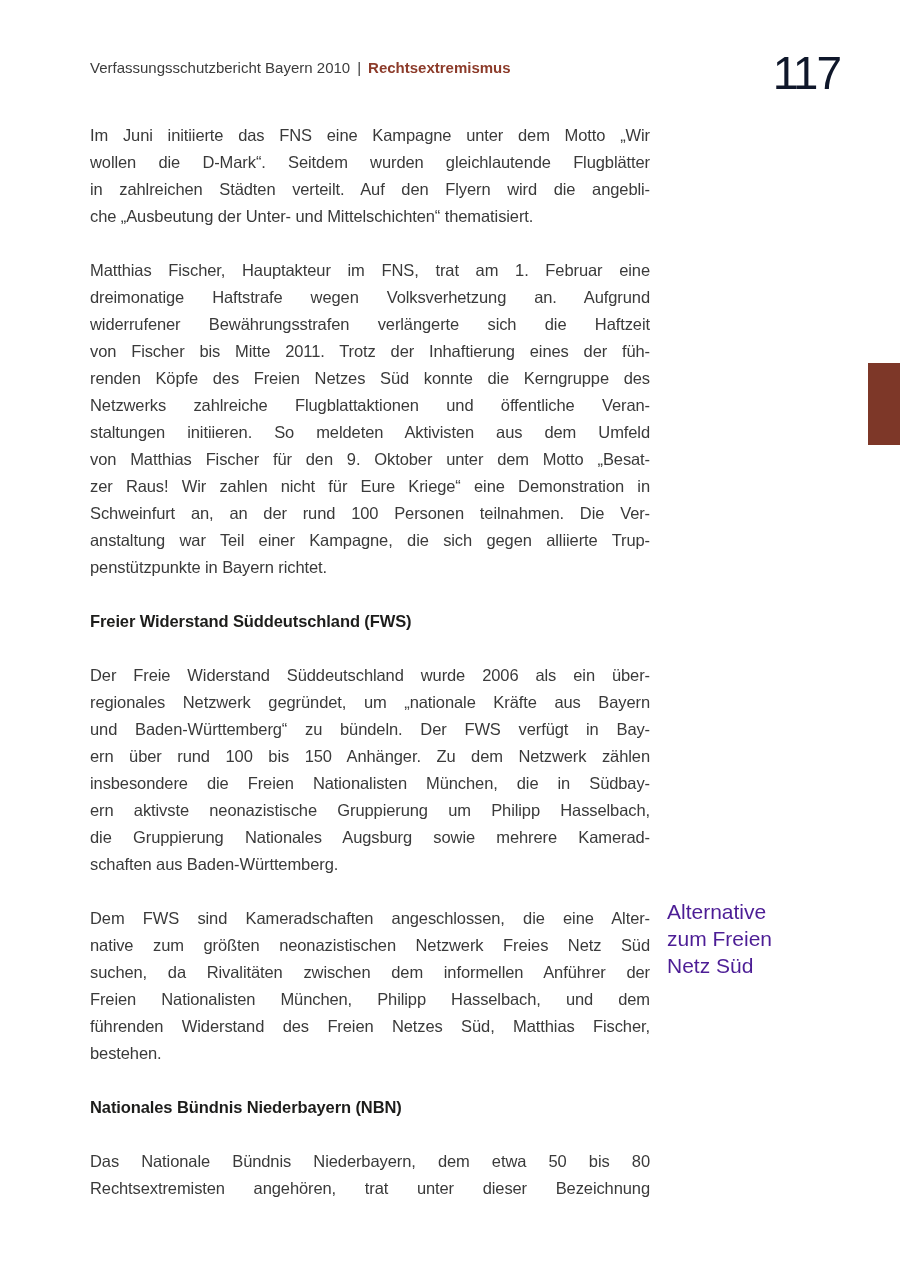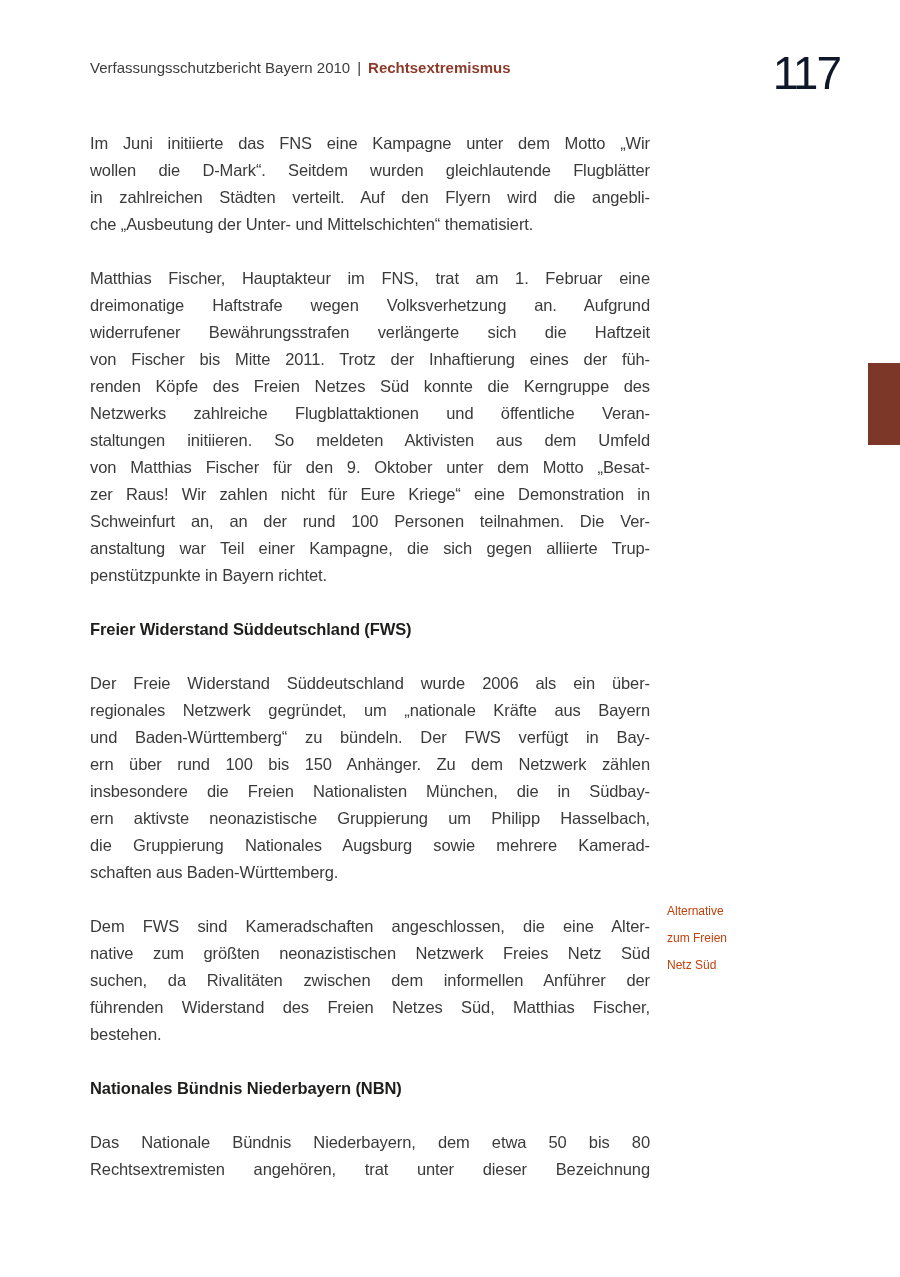--- a/index.html
+++ b/index.html
@@ -47,21 +47,21 @@
   
   .col {
     position: absolute;
     left: 90px;
     top: 118px;
     width: 560px;
     font-size: 16.5px;
     line-height: 27px;
     letter-spacing: -0.1px;
   }
-  .para { margin: 12px 0 27px 0; }
+  .para { margin: 4px 0 27px 0; }
   .jl {
     text-align: justify;
     text-align-last: justify;
     white-space: normal;
   }
   .pl {
     text-align: center;
     text-align-last: left;
   }
   .subhead {
@@ -70,23 +70,23 @@
     font-size: 16.5px;
     line-height: 27px;
     color: #1d1d1b;
   }
   
   .marginnote {
     position: absolute;
     left: 667px;
     top: 898px;
     width: 140px;
-    font-size: 12px;
+    font-size: 21px;
     line-height: 27px;
-    color: #c2410c;
+    color: #4c1d95;
   }
   
   .chaptab {
     position: absolute;
     right: 0;
     top: 363px;
     width: 32px;
     height: 82px;
     background: #7d3728;
   }
@@ -138,20 +138,21 @@
       <div class="jl">insbesondere die Freien Nationalisten München, die in Südbay-</div>
       <div class="jl">ern aktivste neonazistische Gruppierung um Philipp Hasselbach,</div>
       <div class="jl">die Gruppierung Nationales Augsburg sowie mehrere Kamerad-</div>
       <div class="jl pl">schaften aus Baden-Württemberg.</div>
     </div>
 
     <div class="para">
       <div class="jl">Dem FWS sind Kameradschaften angeschlossen, die eine Alter-</div>
       <div class="jl">native zum größten neonazistischen Netzwerk Freies Netz Süd</div>
       <div class="jl">suchen, da Rivalitäten zwischen dem informellen Anführer der</div>
+      <div class="jl">Freien Nationalisten München, Philipp Hasselbach, und dem</div>
       <div class="jl">führenden Widerstand des Freien Netzes Süd, Matthias Fischer,</div>
       <div class="jl pl">bestehen.</div>
     </div>
 
     <div class="subhead">Nationales Bündnis Niederbayern (NBN)</div>
 
     <div class="para">
       <div class="jl">Das Nationale Bündnis Niederbayern, dem etwa 50 bis 80</div>
       <div class="jl">Rechtsextremisten angehören, trat unter dieser Bezeichnung</div>
     </div>

